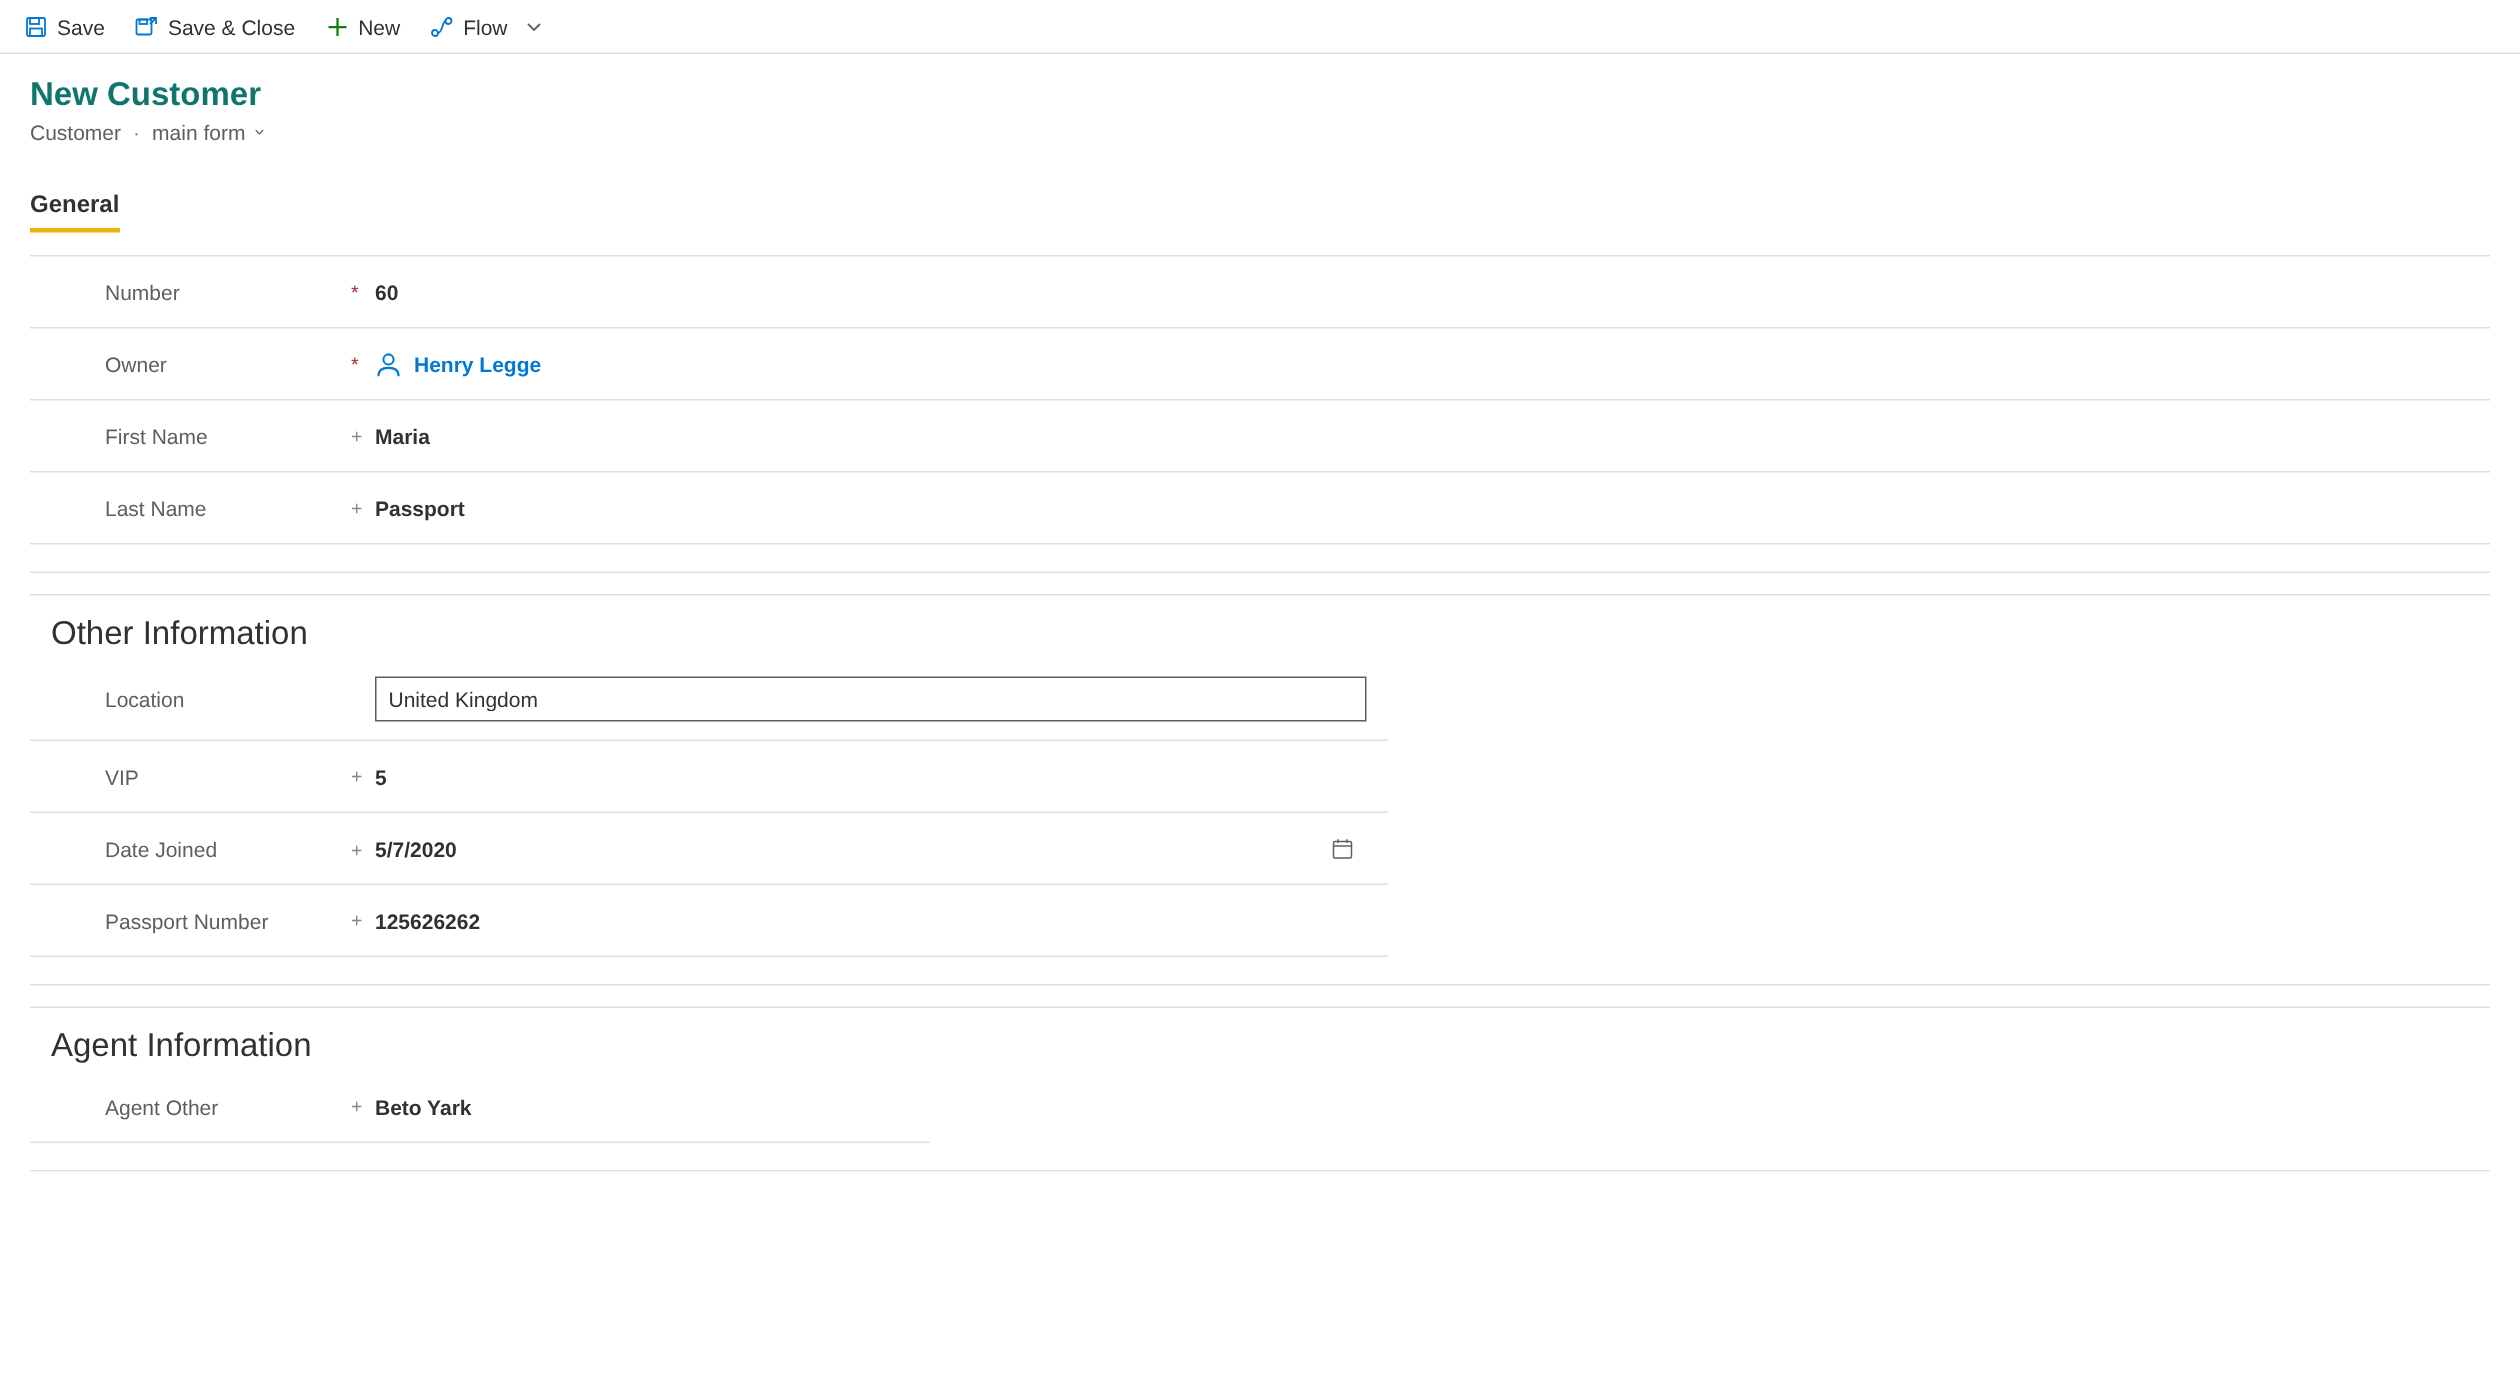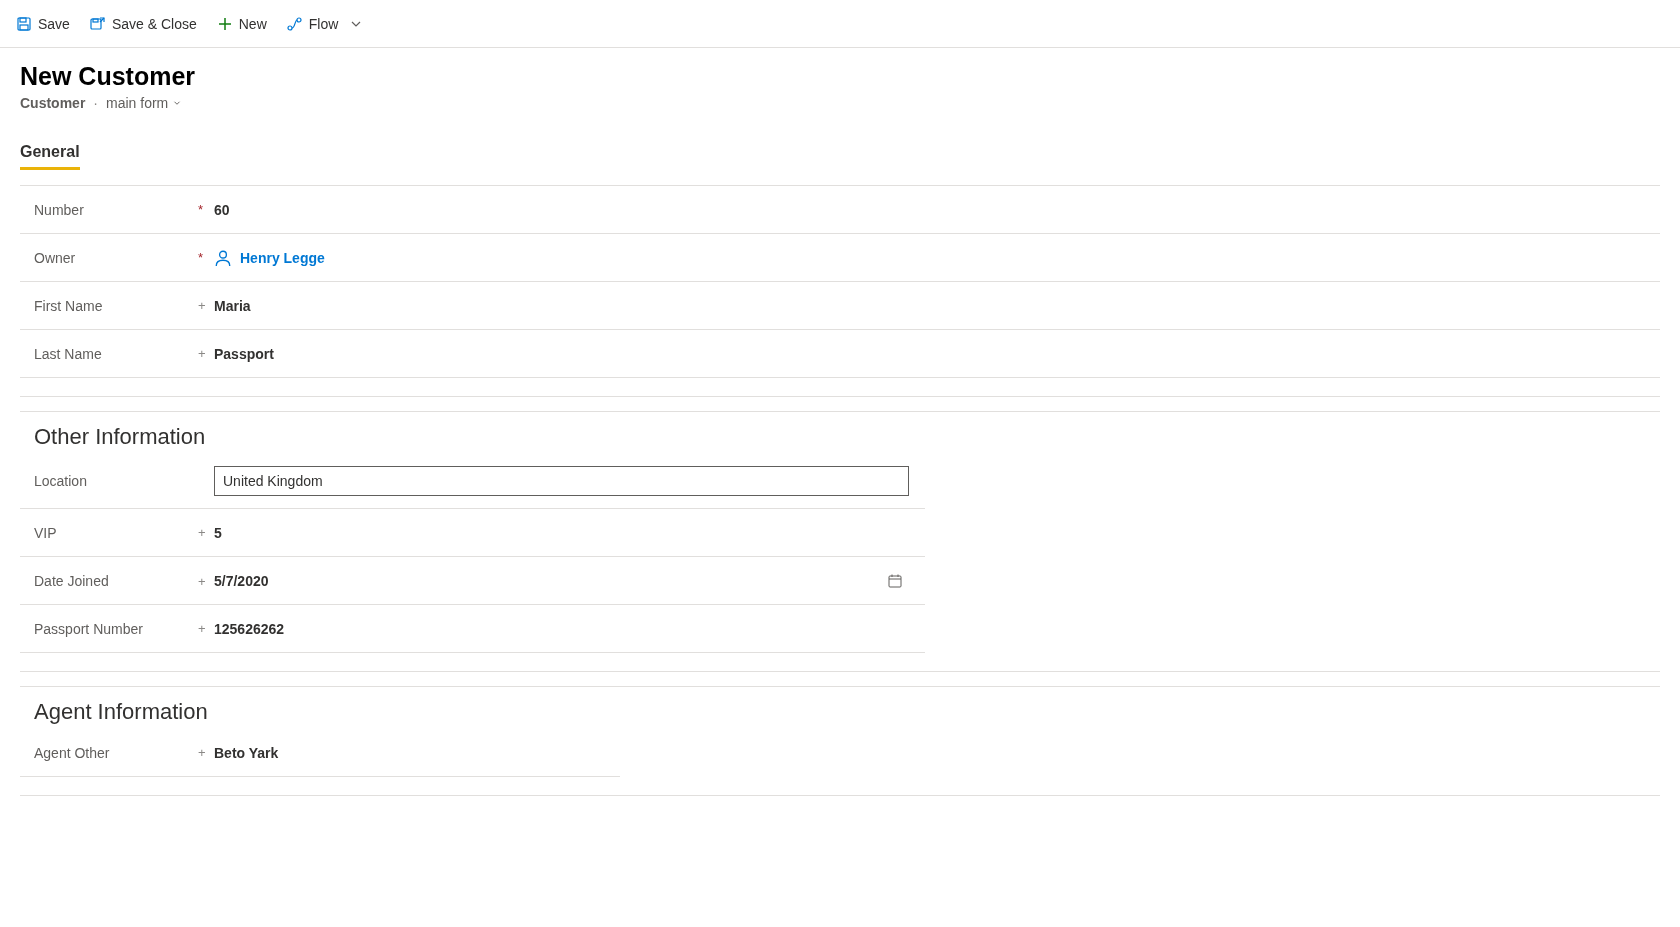--- a/index.html
+++ b/index.html
@@ -12,21 +12,21 @@
       background: #ffffff;
       color: #323130;
       font-size: 14px;
     }
     .toolbar {
       display: flex;
       align-items: center;
       padding: 6px 16px;
       gap: 20px;
       border-bottom: 1px solid #e1dfdd;
-      height: 48px;
+      height: 36px;
     }
     .toolbar-item {
       display: flex;
       align-items: center;
       gap: 6px;
       cursor: pointer;
       color: #323130;
       font-size: 14px;
     }
     .toolbar-icon {
@@ -42,35 +42,34 @@
     }
     .icon-blue { color: #0078d4; }
     .icon-green { color: #107c10; }
     .chevron-down {
       margin-left: 4px;
     }
     .header {
       padding: 14px 20px 6px 20px;
     }
     .page-title {
-      font-size: 25px;
-      font-weight: 600;
-      color: #000000;
+      font-size: 22px;
+      font-weight: 600;
+      color: #0f766e;
       margin-bottom: 4px;
     }
     .breadcrumb {
       display: flex;
       align-items: center;
       gap: 8px;
       font-size: 14px;
       color: #605e5c;
     }
     .breadcrumb .entity {
       color: #605e5c;
-      font-weight: bold;
     }
     .breadcrumb .dot {
       color: #8a8886;
     }
     .breadcrumb .form-switch {
       display: flex;
       align-items: center;
       gap: 4px;
       cursor: pointer;
     }
@@ -112,20 +111,21 @@
       border-bottom: none;
     }
     .field-row.short {
       max-width: 905px;
     }
     .field-label {
       width: 164px;
       font-size: 14px;
       color: #605e5c;
       flex-shrink: 0;
+      margin-left: 36px;
     }
     .field-marker {
       width: 16px;
       flex-shrink: 0;
       color: #a4262c;
       font-size: 13px;
     }
     .field-marker.grey {
       color: #8a8886;
     }

